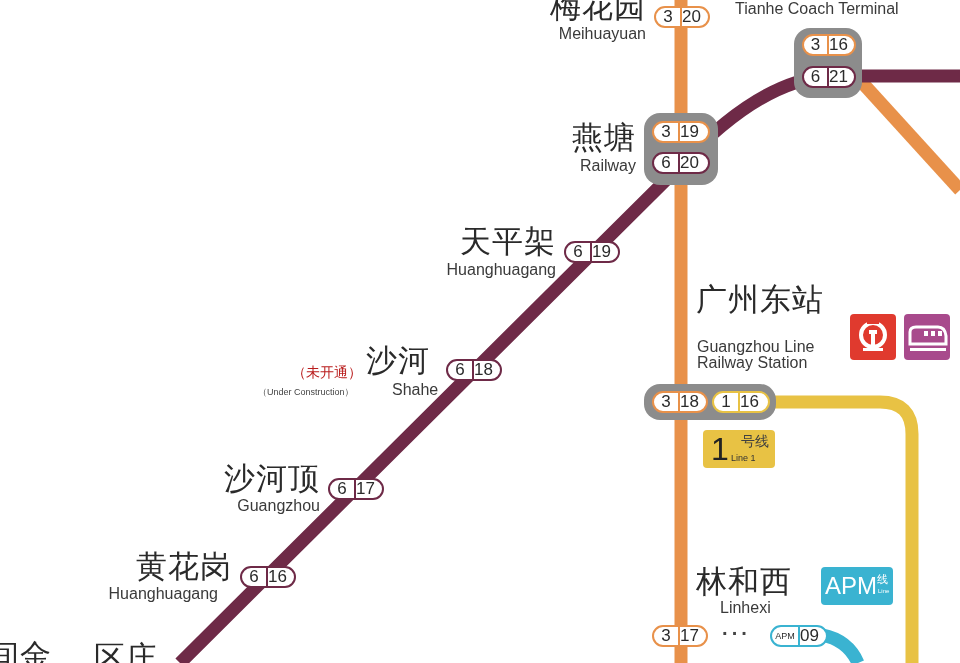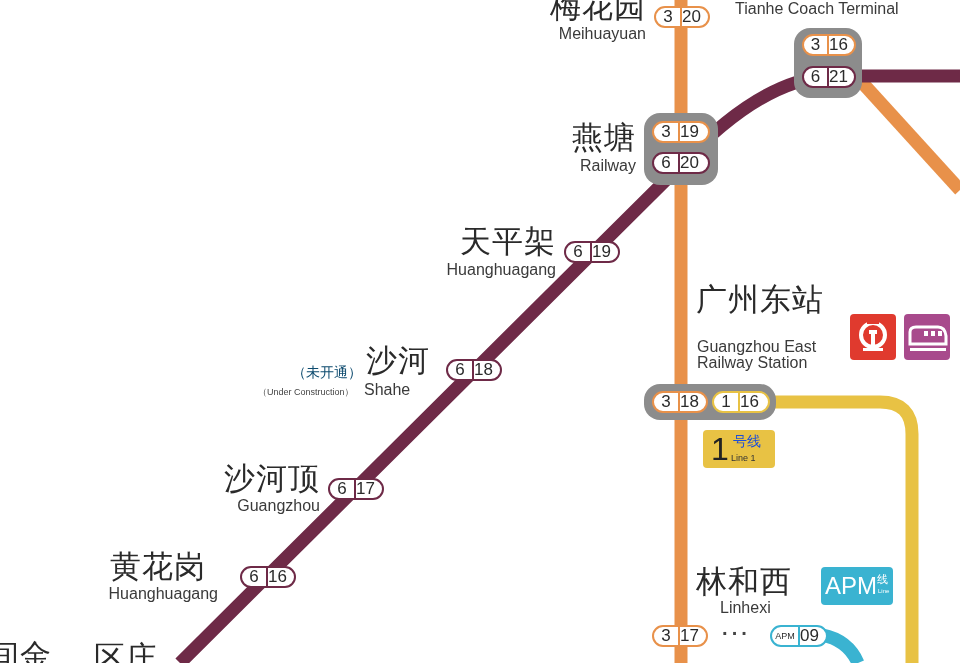--- a/index.html
+++ b/index.html
@@ -2,38 +2,38 @@
 <html><head>
 <meta charset="utf-8">
 <style>
   html, body { margin:0; padding:0; background:#ffffff; }
   body { width:960px; height:663px; position:relative; overflow:hidden; font-family:"DejaVu Sans","Liberation Sans",sans-serif; color:#2b2b2b; }
   svg.map { position:absolute; left:0; top:0; }
   .label { position:absolute; white-space:nowrap; }
   .zh { font-size:31px; line-height:31px; color:#2a2a2a; letter-spacing:1px; font-family:"DejaVu Sans",sans-serif; }
   .en { font-family:"Liberation Sans",sans-serif; font-size:16px; line-height:16px; color:#3a3a3a; }
   .right { text-align:right; }
-  .small-zh { font-size:14px; color:#0c4a6e; }
+  .small-zh { font-size:14px; color:#b91c1c; }
   .tiny-en { font-family:"Liberation Sans",sans-serif; font-size:9px; color:#444; }
   .code { position:absolute; display:flex; height:22px; border-radius:11px; border:2px solid; background:#fff; box-sizing:border-box; font-family:"Liberation Sans",sans-serif; font-size:17px; line-height:18px; color:#2b2b2b; }
   .code .ln { width:24px; text-align:center; border-right:2px solid; }
   .code .st { width:26px; text-align:left; }
   .code.l3 { border-color:#e8914a; }
   .code.l3 .ln { border-right-color:#e8914a; }
   .code.l6 { border-color:#6e2a47; }
   .code.l6 .ln { border-right-color:#6e2a47; }
   .code.l1 { border-color:#e8c244; }
   .code.l1 .ln { border-right-color:#e8c244; }
   .code.apm { border-color:#3ab3d1; }
   .code.apm .ln { border-right-color:#3ab3d1; font-size:9px; width:26px; }
   .xfer { position:absolute; background:#8c8c8c; border-radius:16px; }
   .badge { position:absolute; border-radius:4px; }
   .line-badge { position:absolute; background:#e8c244; border-radius:4px; width:72px; height:38px; }
   .line-badge .num { position:absolute; left:8px; top:2px; font-family:"Liberation Sans",sans-serif; font-size:32px; line-height:34px; color:#222; }
-  .line-badge .hx { position:absolute; left:30px; top:3px; font-size:14px; color:#1d4ed8; }
+  .line-badge .hx { position:absolute; left:38px; top:3px; font-size:14px; color:#404040; }
   .line-badge .l1 { position:absolute; left:28px; top:23px; font-family:"Liberation Sans",sans-serif; font-size:9px; color:#333; }
   .apm-badge { position:absolute; background:#3ab3d1; border-radius:4px; width:72px; height:38px; color:#fff; }
   .apm-badge .t { position:absolute; left:4px; top:6px; font-family:"Liberation Sans",sans-serif; font-size:24px; line-height:26px; }
   .apm-badge .x { position:absolute; left:56px; top:5px; font-size:11px; }
   .apm-badge .y { position:absolute; left:57px; top:21px; font-size:6px; font-family:"Liberation Sans",sans-serif; }
   .dots { position:absolute; font-family:"Liberation Sans",sans-serif; font-size:20px; letter-spacing:3px; color:#444; font-weight:bold; }
 </style>
 </head>
 <body>
 
@@ -85,45 +85,45 @@
 <div class="label zh right" style="left:430px;top:226px;width:126px;">天平架</div>
 <div class="label en right" style="left:430px;top:262px;width:126px;">Huanghuagang</div>
 <div class="code l6" style="left:564px;top:241px;width:56px;">
     <span class="ln">6</span>
     <span class="st">19</span>
   </div>
 
 <div class="label small-zh" style="left:292px;top:364px;">（未开通）</div>
 <div class="label tiny-en" style="left:258px;top:386px;">（Under Construction）</div>
 <div class="label zh" style="left:366px;top:345px;">沙河</div>
-<div class="label en" style="left:364px;top:382px;text-align:center;">Shahe</div>
+<div class="label en" style="left:392px;top:382px;text-align:center;">Shahe</div>
 <div class="code l6" style="left:446px;top:359px;width:56px;">
     <span class="ln">6</span>
     <span class="st">18</span>
   </div>
 
 <div class="label zh right" style="left:200px;top:463px;width:120px;">沙河顶</div>
 <div class="label en right" style="left:200px;top:498px;width:120px;">Guangzhou</div>
 <div class="code l6" style="left:328px;top:478px;width:56px;">
     <span class="ln">6</span>
     <span class="st">17</span>
   </div>
 
-<div class="label zh right" style="left:92px;top:551px;width:132px;text-align:center;">黄花岗</div>
+<div class="label zh right" style="left:100px;top:551px;width:132px;">黄花岗</div>
 <div class="label en right" style="left:76px;top:586px;width:142px;">Huanghuagang</div>
 <div class="code l6" style="left:240px;top:566px;width:56px;">
     <span class="ln">6</span>
     <span class="st">16</span>
   </div>
 
 <div class="label zh" style="left:-12px;top:640px;">间金</div>
 <div class="label zh" style="left:94px;top:642px;">区庄</div>
 
 <div class="label zh" style="left:696px;top:286px;font-family:Liberation Mono, monospace;">广州东站</div>
-<div class="label en" style="left:697px;top:339px;">Guangzhou East</div>
+<div class="label en" style="left:697px;top:339px;">Guangzhou Line</div>
 <div class="label en" style="left:697px;top:355px;">Railway Station</div>
 <div class="badge" style="left:850px;top:314px;width:46px;height:46px;background:#e03a2e;">
   <svg width="46" height="46" viewBox="0 0 46 46">
     <circle cx="23" cy="21" r="12" fill="none" stroke="#fff" stroke-width="4"></circle>
     <rect x="19" y="16" width="8" height="4" fill="#fff"></rect>
     <rect x="21" y="20" width="4" height="12" fill="#fff"></rect>
     <rect x="13" y="34" width="20" height="3" fill="#fff"></rect>
     <rect x="17" y="7" width="12" height="3" fill="#e03a2e"></rect>
   </svg>
 </div>

